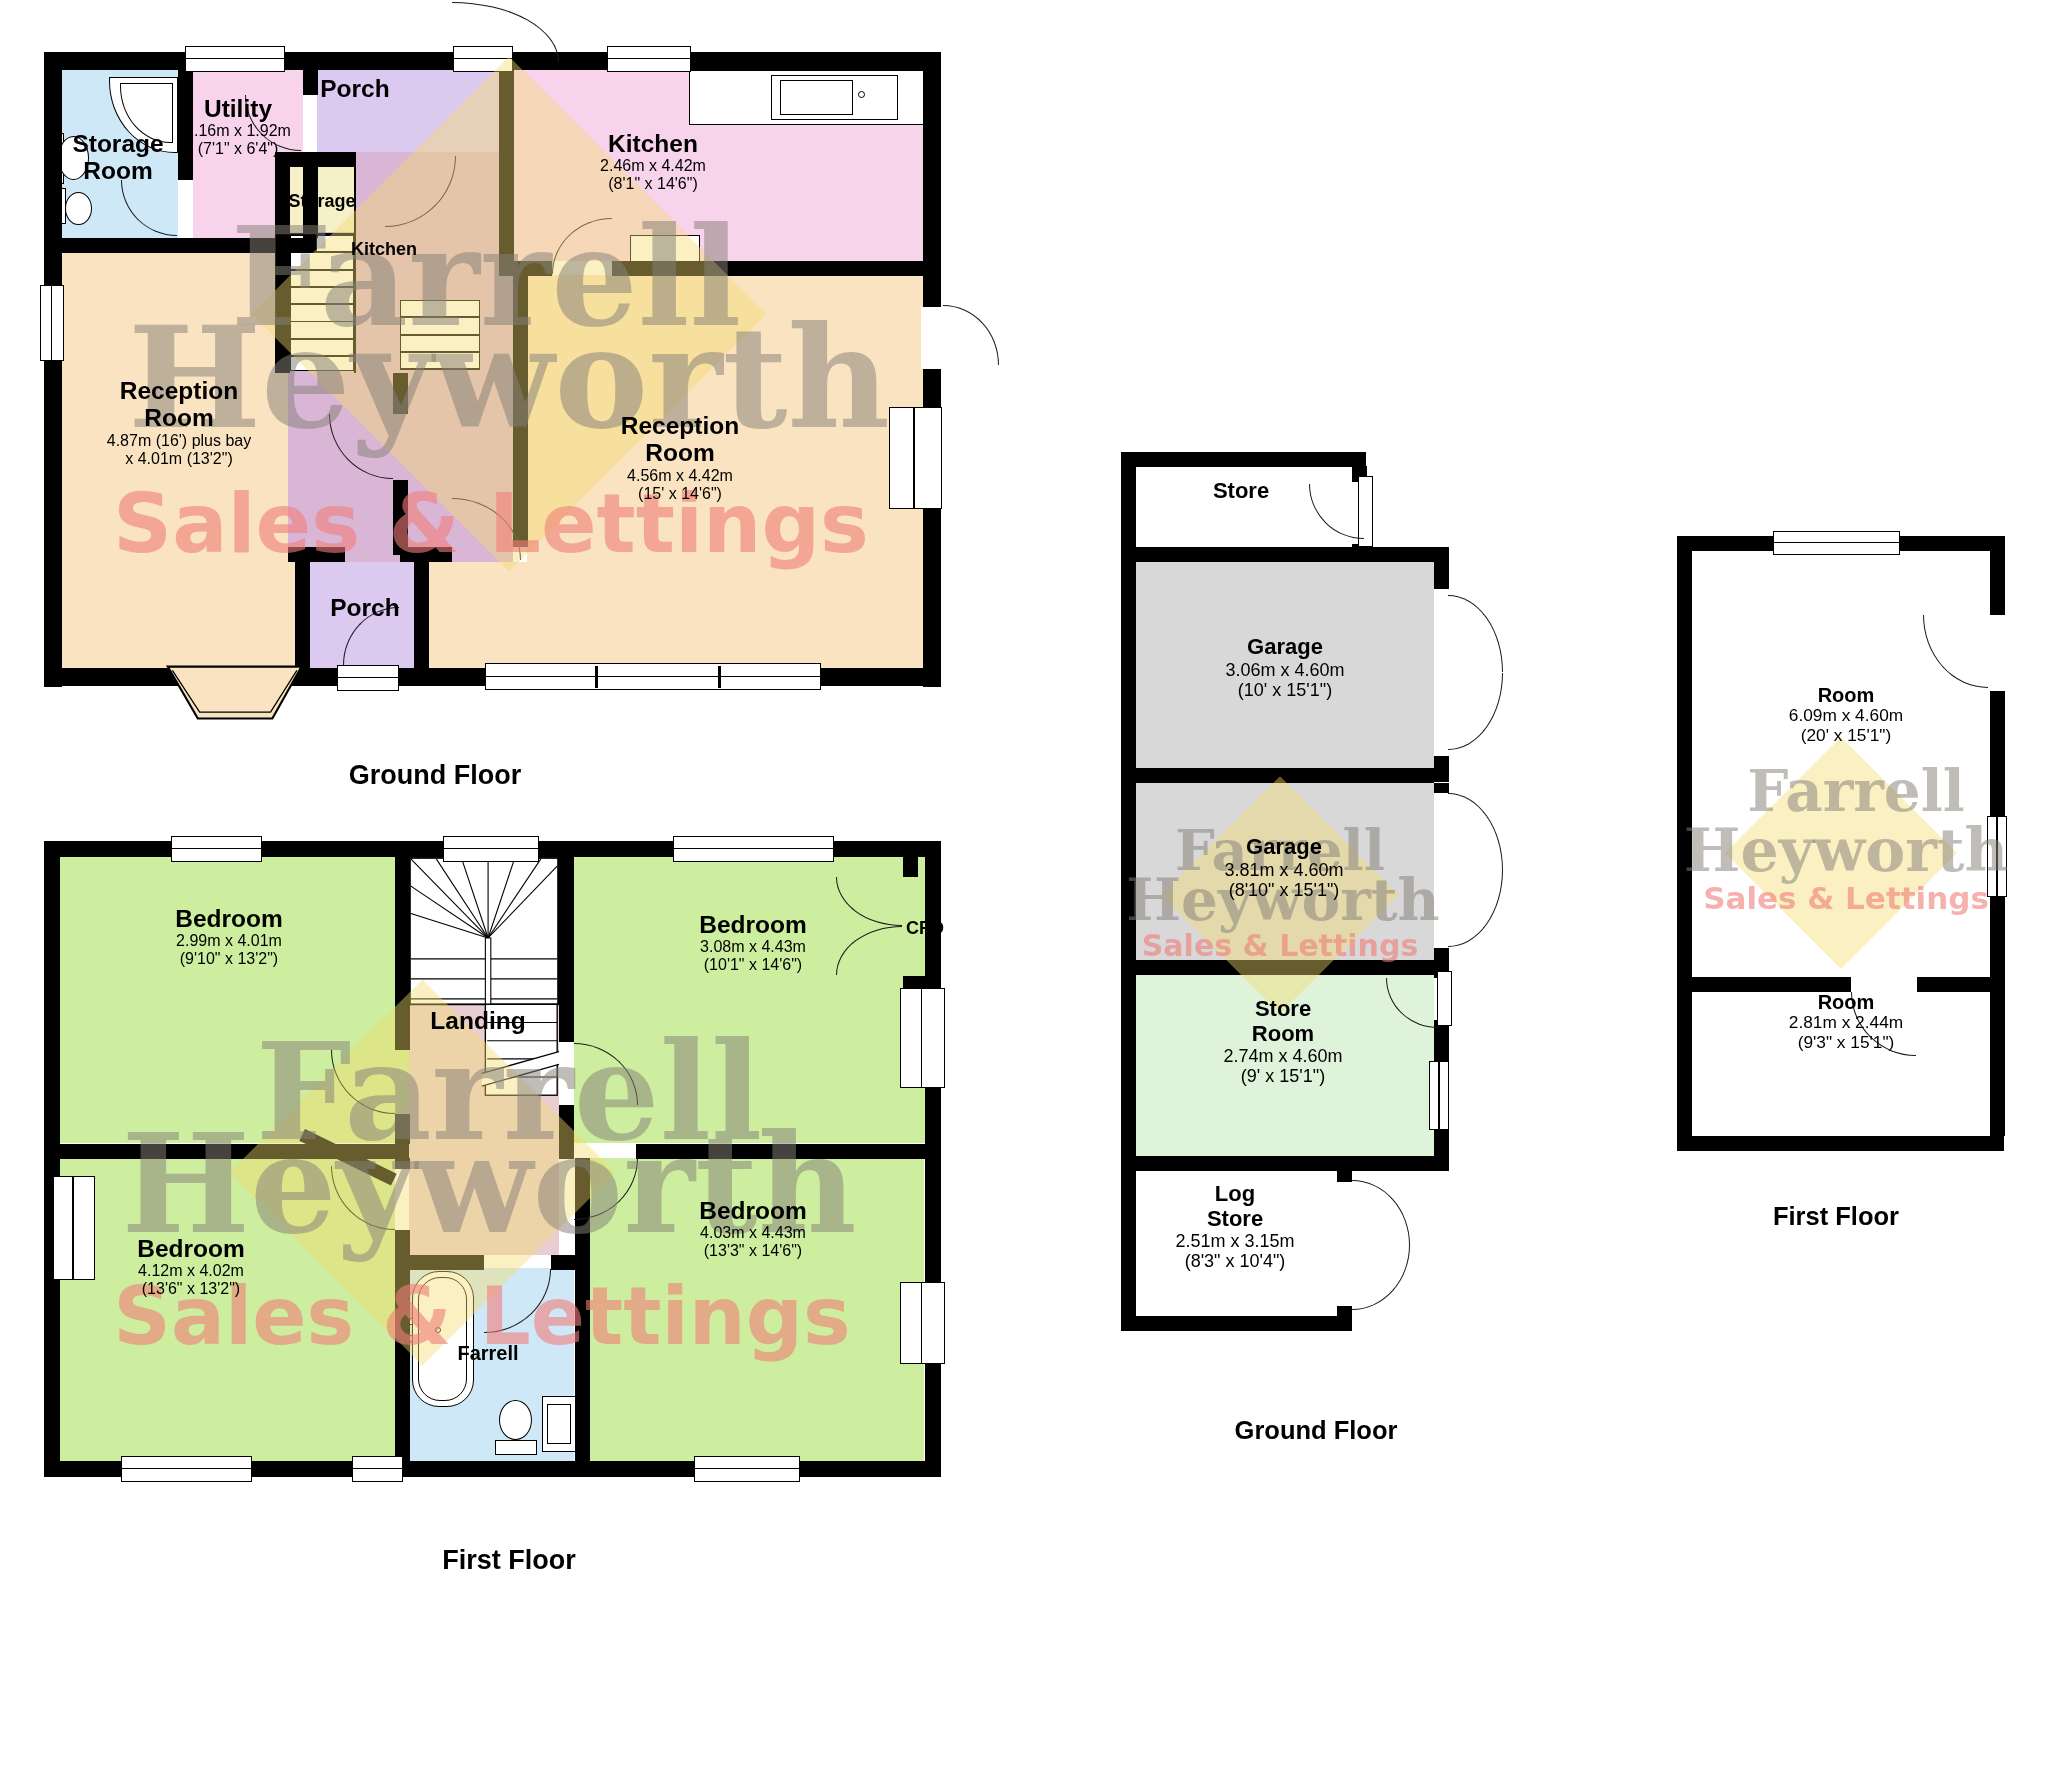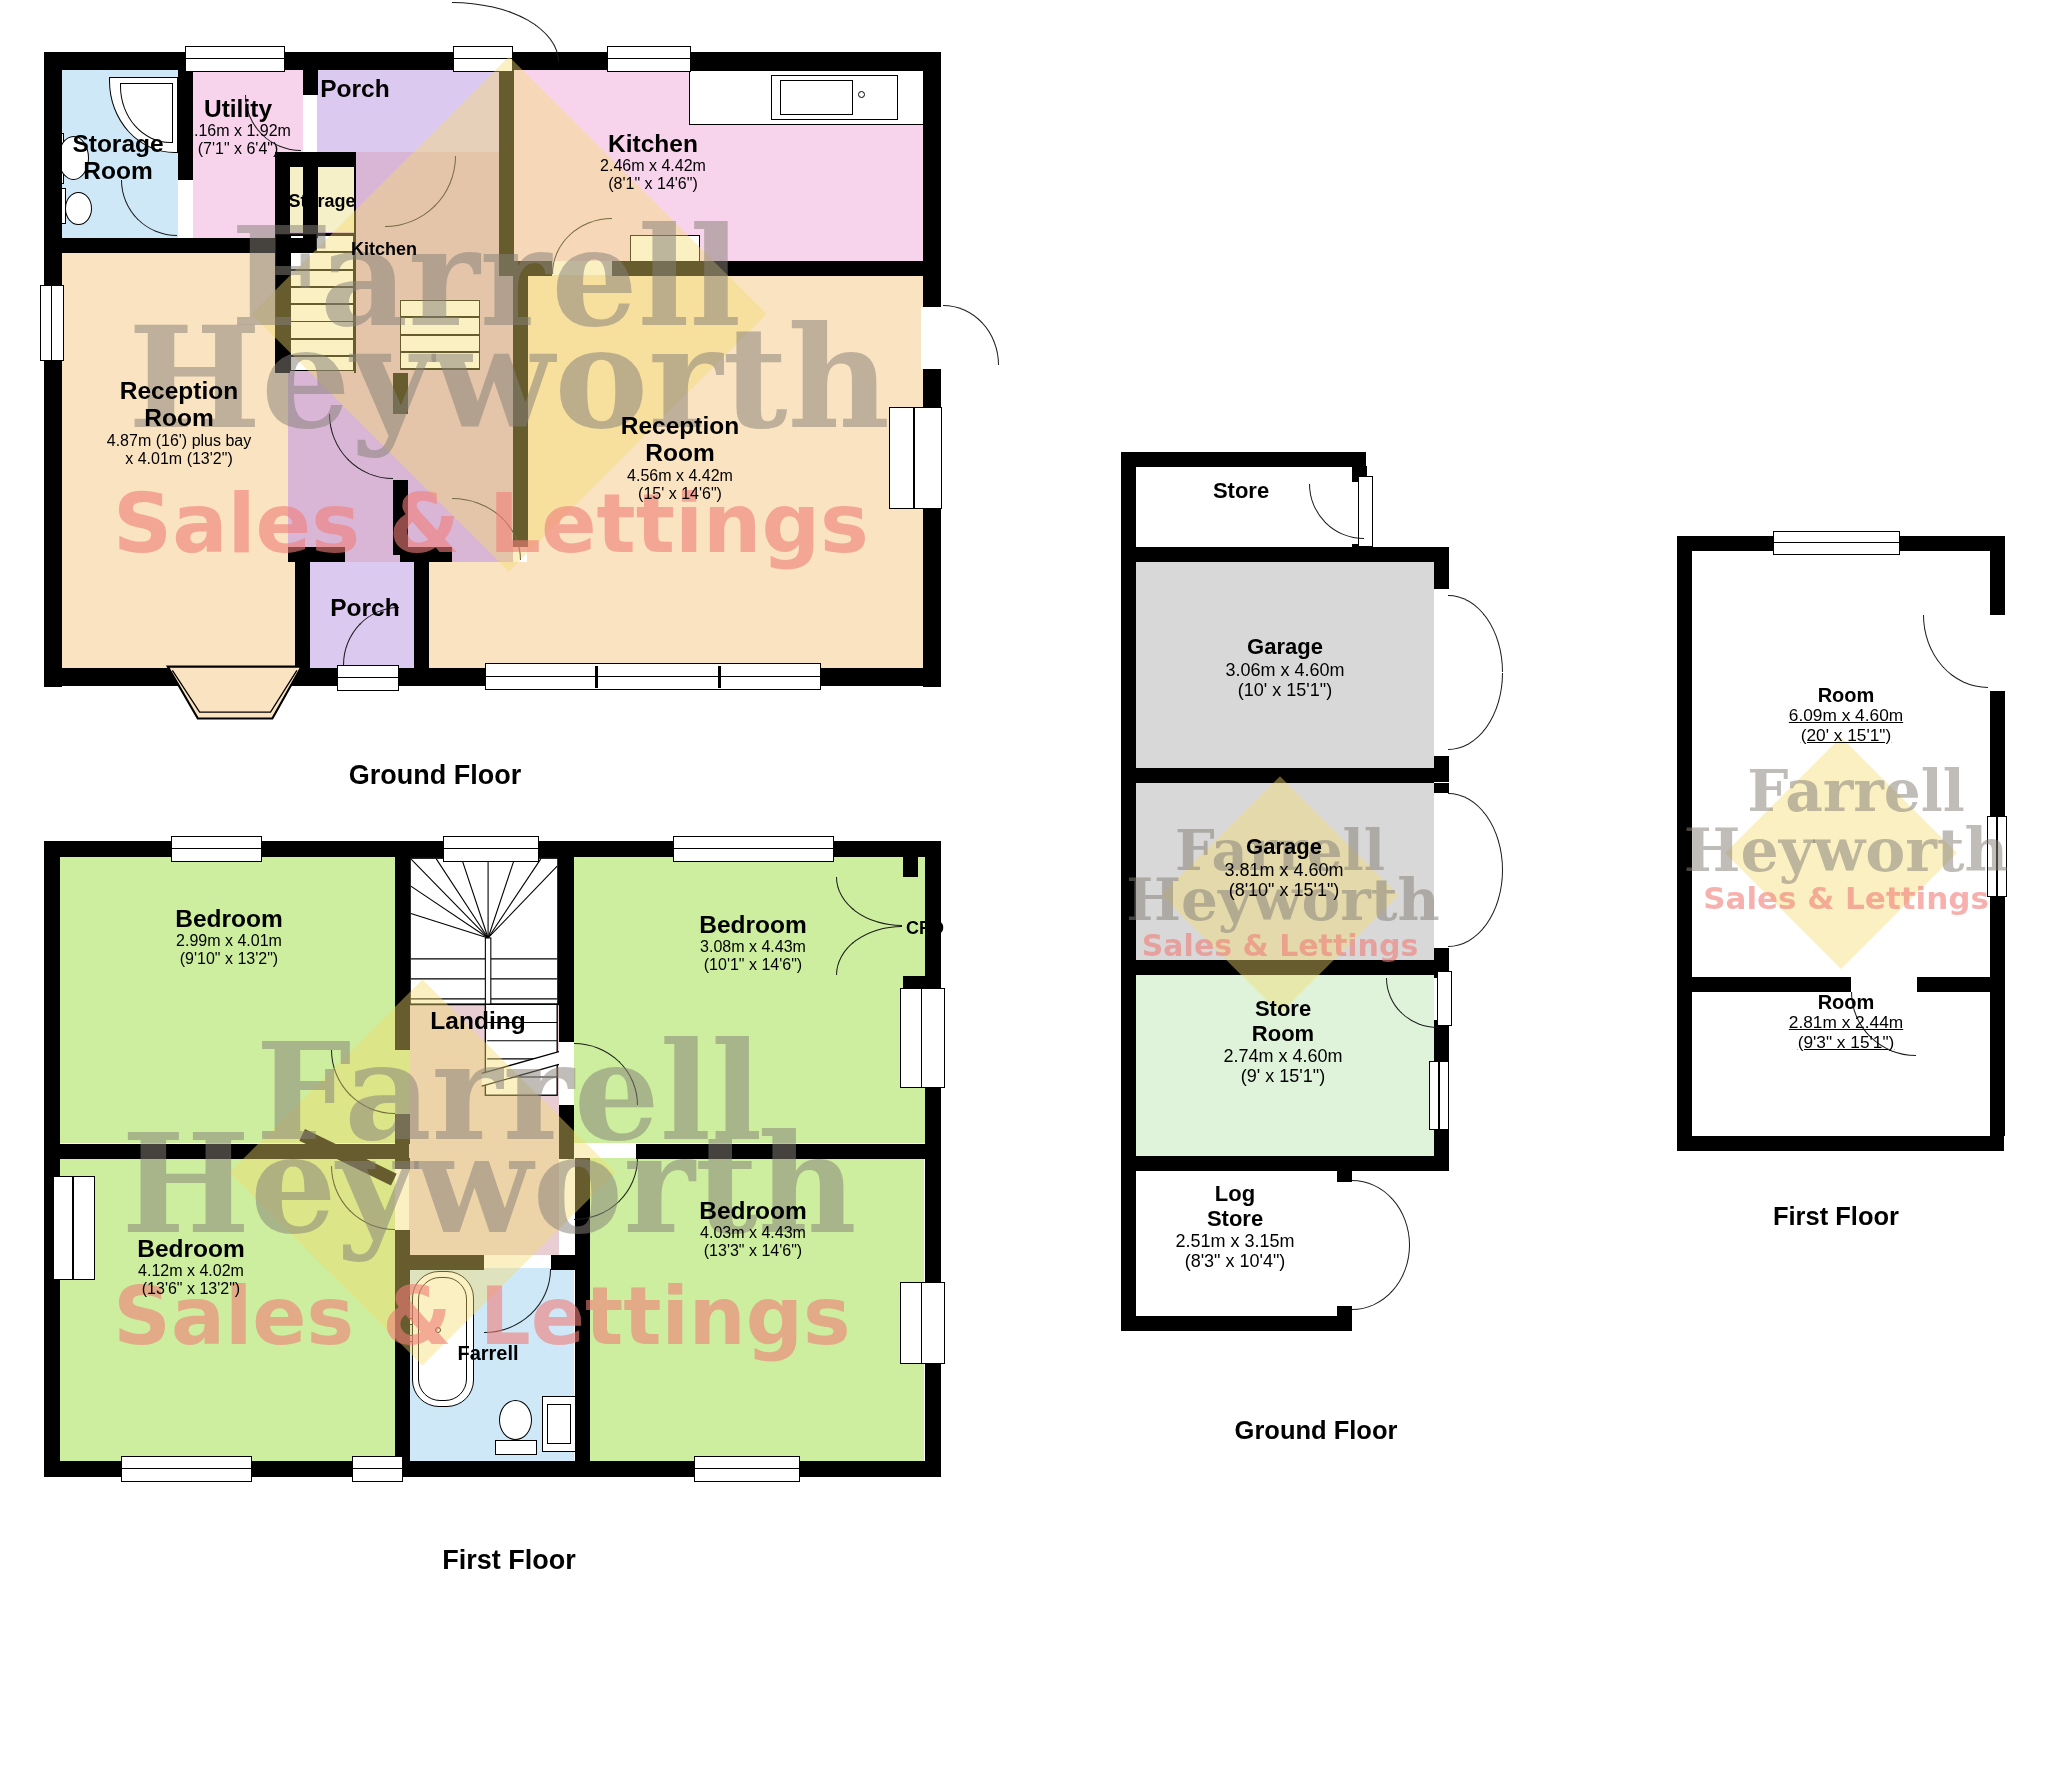--- a/index.html
+++ b/index.html
@@ -26,21 +26,21 @@
   .wm-sans{font-family:"DejaVu Sans",sans-serif;font-weight:bold;color:rgba(240,125,120,0.60);}
   .wm-diamond{position:absolute;z-index:5;background:rgba(243,220,110,0.42);transform:rotate(45deg);pointer-events:none;}
   .lbl{position:absolute;z-index:6;transform:translateX(-50%);text-align:center;white-space:nowrap;line-height:1.12;}
   .lbl-under{position:absolute;z-index:2;text-align:left;white-space:nowrap;}
   .rn{font-weight:bold;font-size:24.5px;}
   .rd{font-size:16px;}
   .sm{font-weight:bold;font-size:18px;}
   .rn2{font-weight:bold;font-size:22px;}
   .rd2{font-size:18px;}
   .rn3{font-weight:bold;font-size:20px;}
-  .rd3{font-size:17.3px;text-decoration:underline;}
+  .rd3{font-size:17.3px;}
   .cap{position:absolute;z-index:6;transform:translateX(-50%);font-weight:bold;font-size:27px;white-space:nowrap;}
 </style>
 </head>
 <body>
 
 <div id="canvas">
 
   <i class="room" style="left:60px;top:253px;width:333px;height:415px;background:#fae3c1;"></i>
   <i class="room" style="left:288px;top:152px;width:225px;height:410px;background:#d9b6d6;"></i>
   <i class="room" style="left:310px;top:562px;width:104px;height:106px;background:#dcc9f0;"></i>

